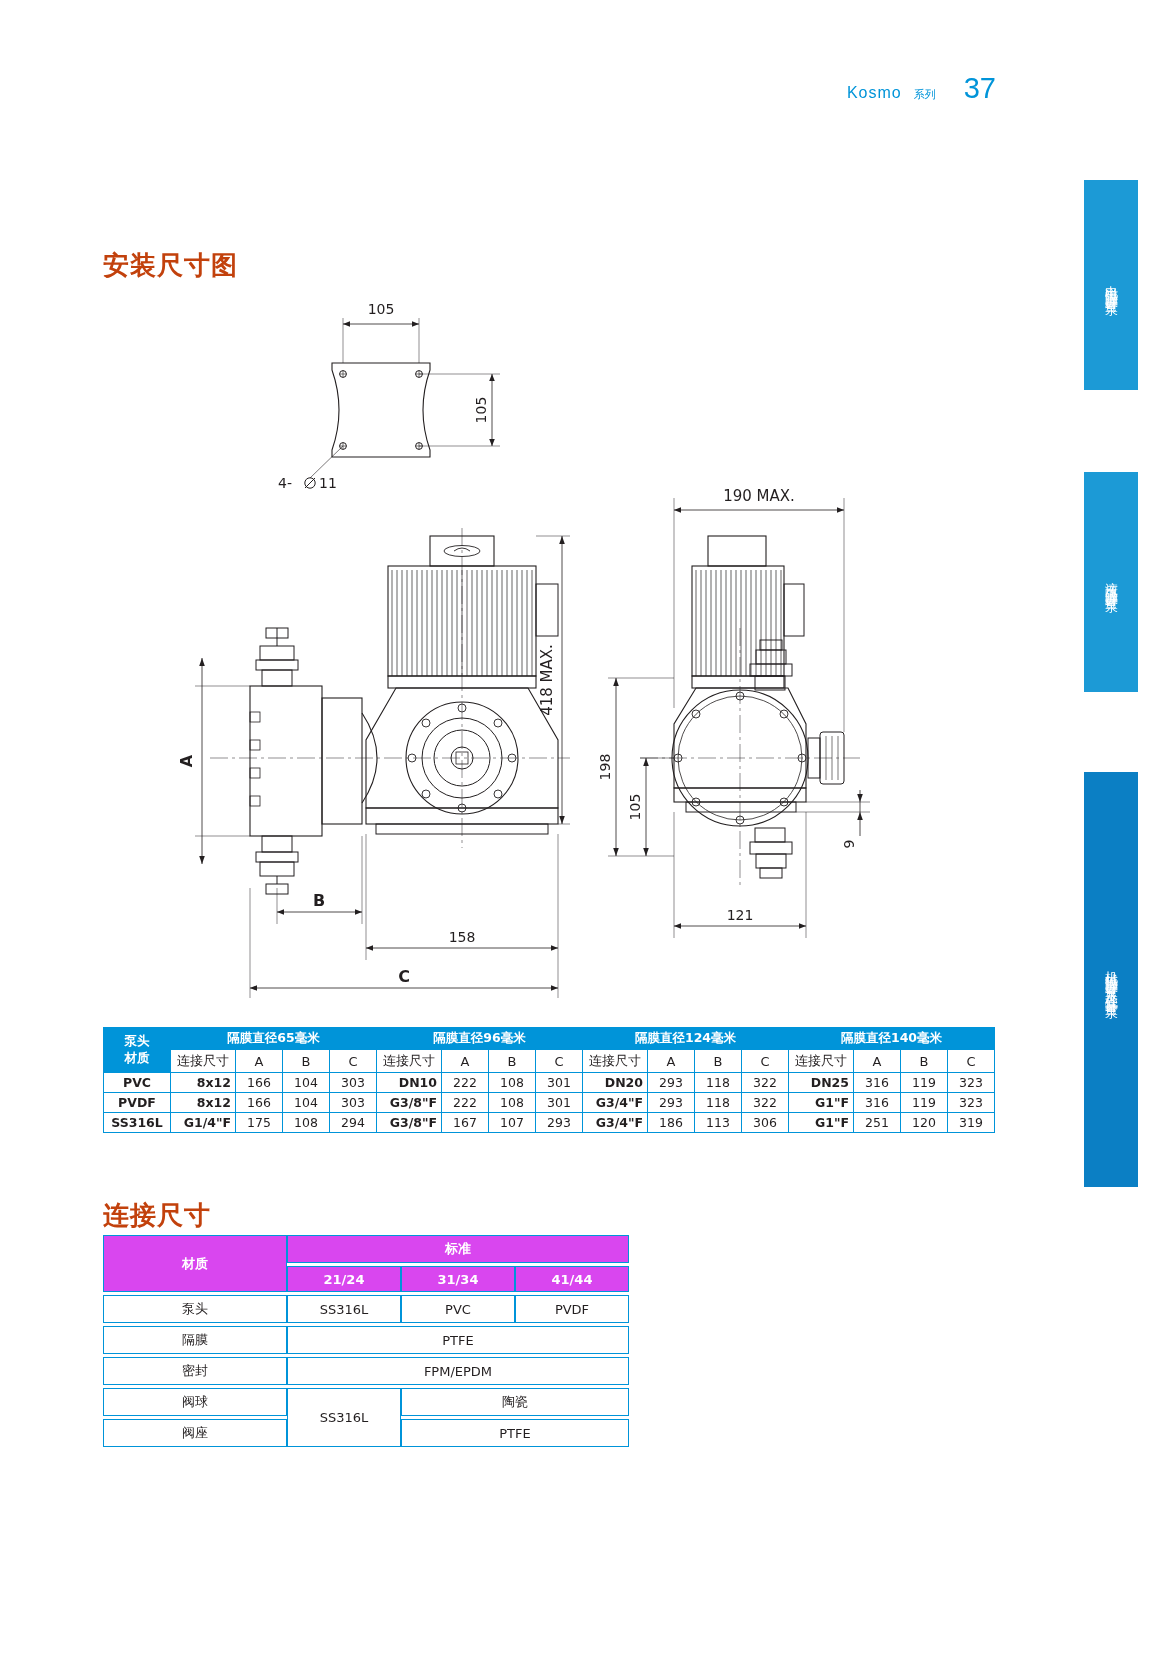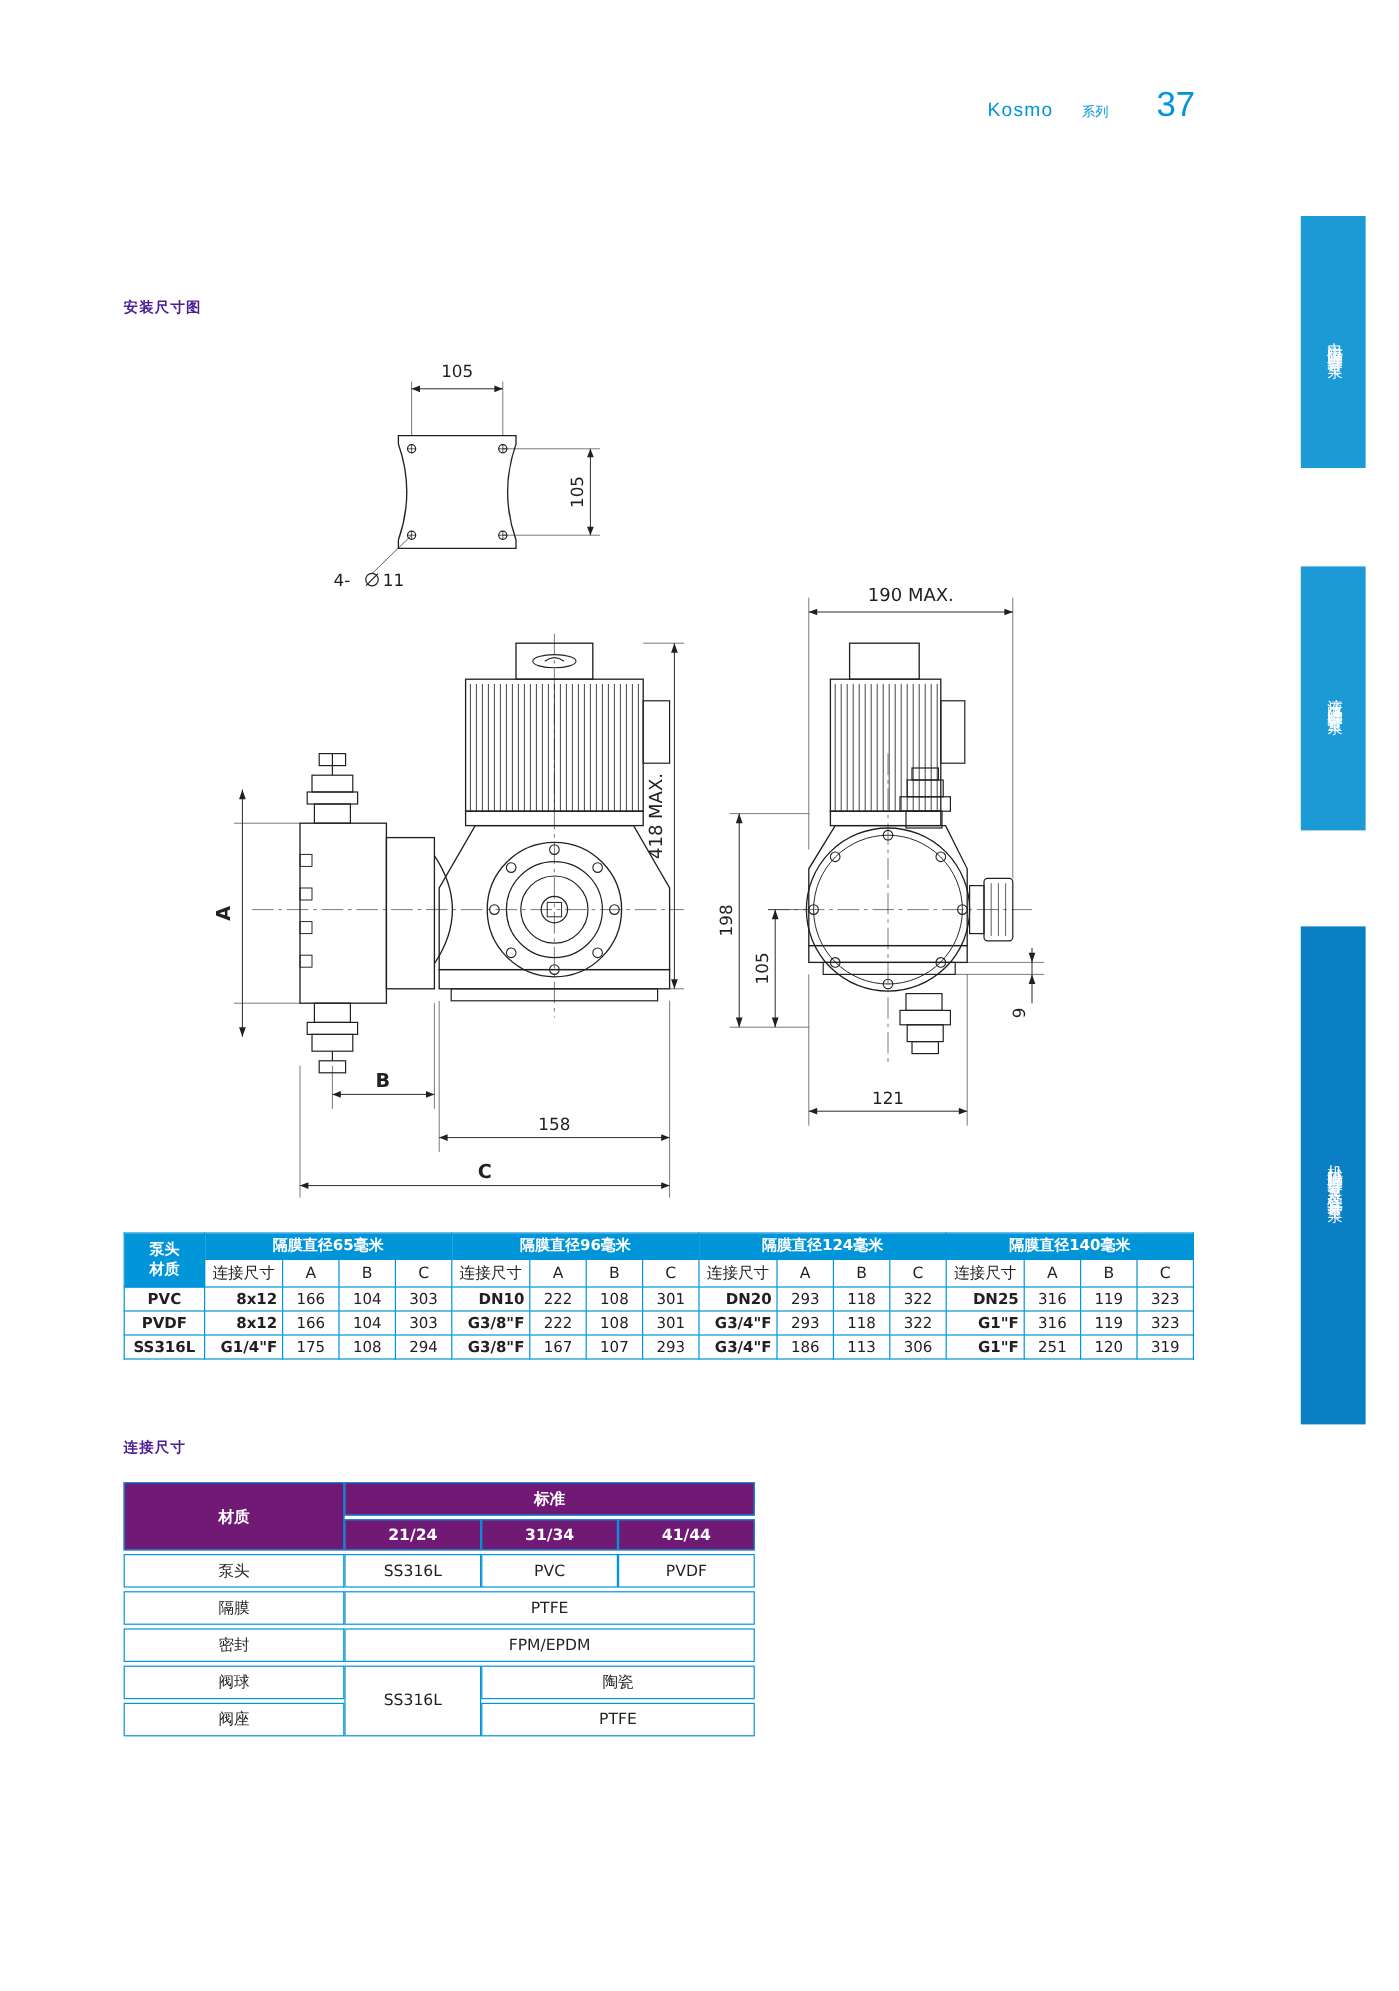--- a/index.html
+++ b/index.html
@@ -8,21 +8,21 @@
     background:#ffffff;
     font-family:"Liberation Sans", sans-serif;
     color:#231f20;
     overflow:hidden;
   }
   .page{position:absolute;inset:0;}
 
   
   .header{
     position:absolute; top:72px; right:170px;
-    display:flex; align-items:baseline; gap:24px;
+    display:flex; align-items:baseline; gap:12px;
     color:#0094d9;
   }
   .header .brand{font-size:16px;letter-spacing:1px;}
   .header .series{font-size:11px;}
   .header .pageno{font-size:29px;color:#0094d9;font-weight:300;margin-left:16px;}
 
   
   .sidetabs{position:absolute;right:28px;top:180px;width:54px;}
   .sidetab{
     width:54px;background:#0f8fd4;color:#fff;
@@ -31,21 +31,21 @@
     display:flex;align-items:center;justify-content:center;
     margin-bottom:4px;
     font-family:"DejaVu Sans", sans-serif;
   }
   .sidetab.t1{height:210px;background:#1c9ad6;}
   .sidetab.t2{height:220px;margin-top:82px;background:#1c9ad6;}
   .sidetab.t3{height:415px;margin-top:80px;background:#0b7fc4;}
 
   
   .sec-title{
-    position:absolute;color:#4c1d95;font-weight:bold;font-size:12px;
+    position:absolute;color:#c2410c;font-weight:bold;font-size:26px;
     font-family:"DejaVu Sans", sans-serif;letter-spacing:1px;
   }
   #title-dim{left:103px;top:248px;}
   #title-mat{left:103px;top:1198px;}
 
   
   .drawing{position:absolute;left:100px;top:288px;width:860px;height:730px;}
   .drawing svg{display:block;}
 
   
@@ -77,21 +77,21 @@
     border-collapse:separate;border-spacing:0 3px;
     font-size:13px;
     font-family:"DejaVu Sans", sans-serif;
   }
   .mat-table td{
     border:1px solid #0094d9;
     text-align:center;
     padding:4px 6px;
     height:16px;
   }
-  .mat-table td.blue{background:#701a75;color:#fff;font-weight:bold;}
+  .mat-table td.blue{background:#d946ef;color:#fff;font-weight:bold;}
   .mat-table td.left{width:170px;}
   .mat-table td.col{width:100px;}
 </style>
 </head>
 <body>
 
 <div class="page">
 
   <div class="header">
     <span class="brand">Kosmo</span>

